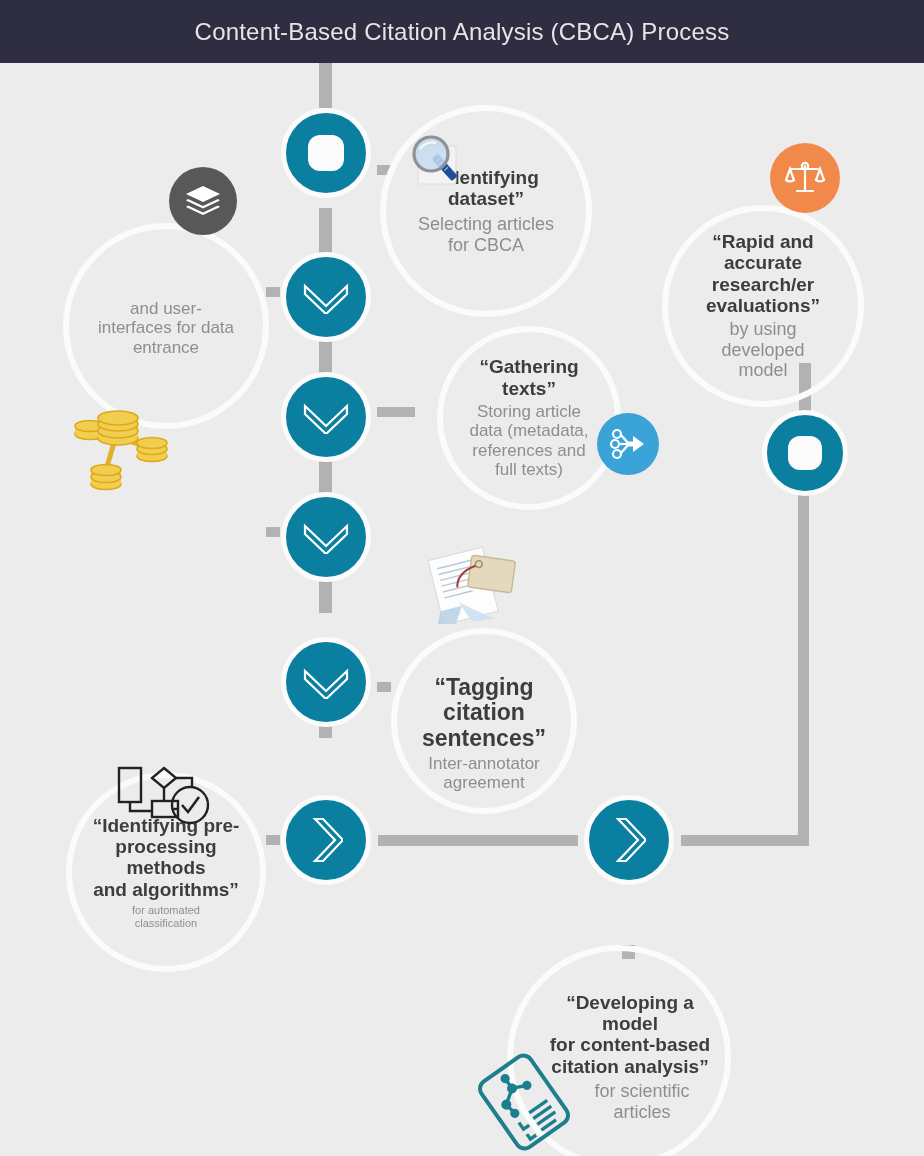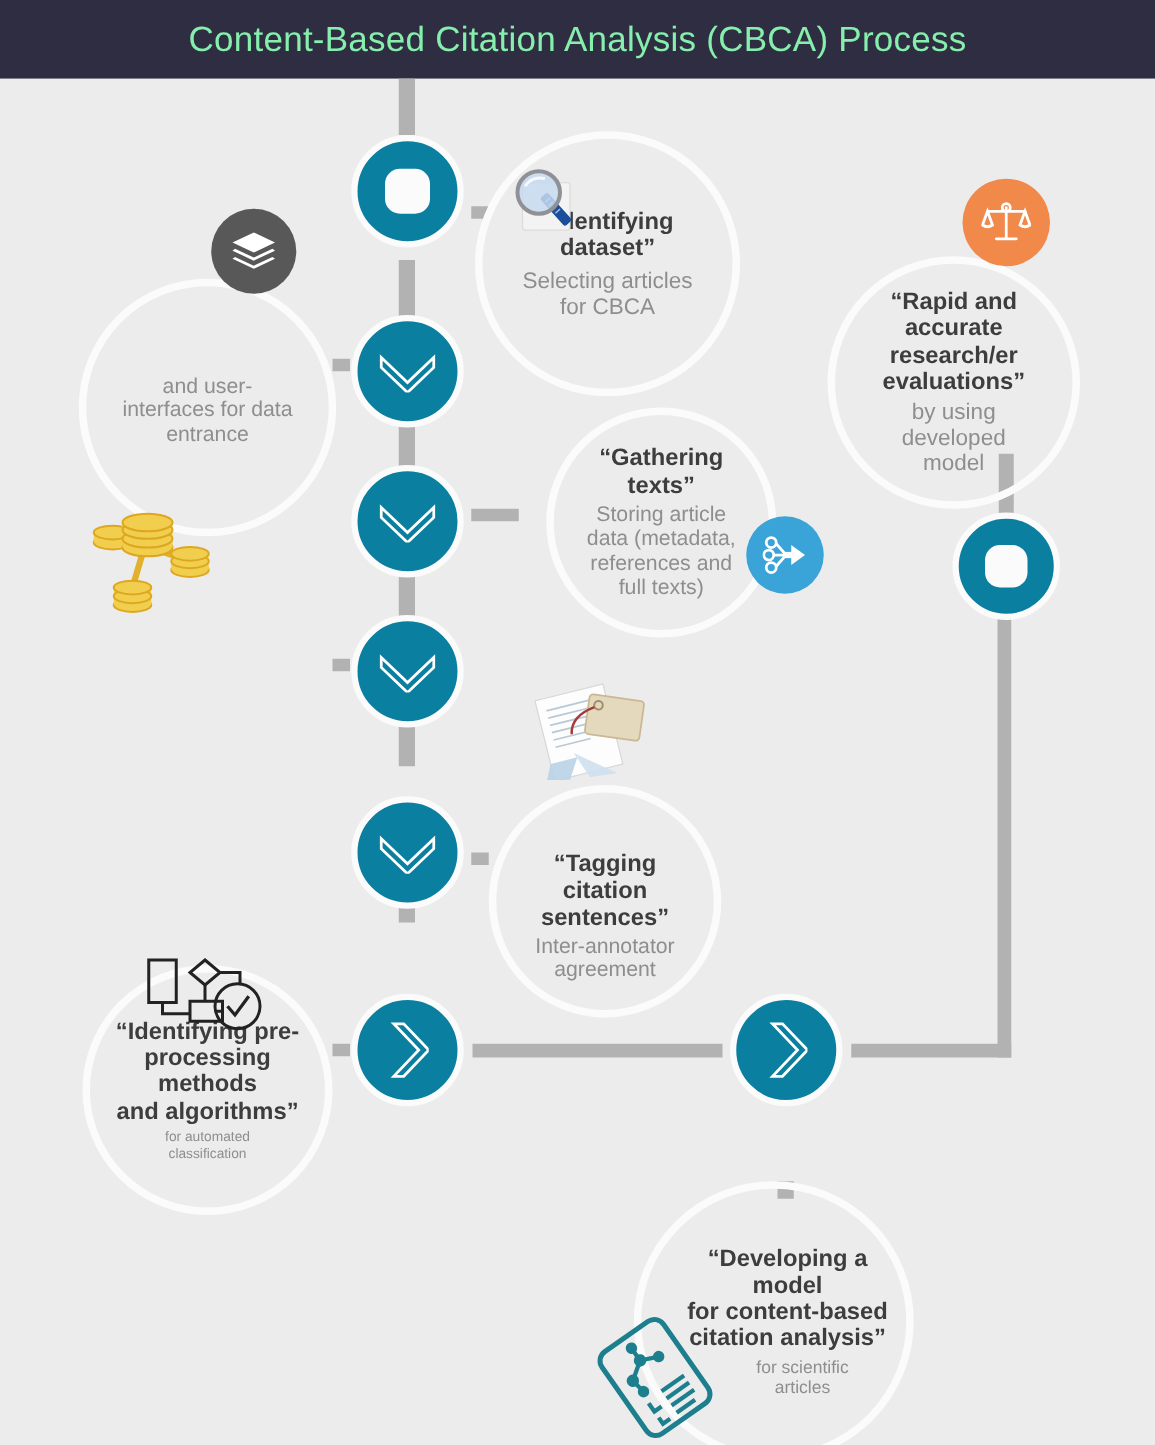--- a/index.html
+++ b/index.html
@@ -10,22 +10,22 @@
     overflow: hidden;
     position: relative;
   }
   #header {
     position: absolute; left: 0; top: 0;
     width: 924px; height: 63px;
     background: #2e2d42;
     display: flex; align-items: center; justify-content: center;
   }
   #header .title {
-    color: #86efac;
-    font-size: 28px;
+    color: #e5e5e5;
+    font-size: 24px;
     font-weight: 400;
     letter-spacing: 0.2px;
     white-space: nowrap;
   }
   #canvas {
     position: absolute; left: 0; top: 63px;
     width: 924px; height: 1093px;
     background: #ececec;
   }
 
@@ -190,21 +190,21 @@
       <g>
           <ellipse cx="36" cy="76" rx="15" ry="5.5"></ellipse>
           <rect x="21" y="64" width="30" height="12" stroke="none"></rect>
           <ellipse cx="36" cy="69" rx="15" ry="5.5"></ellipse>
           <ellipse cx="36" cy="62" rx="15" ry="5.5"></ellipse>
         </g>
     </g>
   </svg>
 
   <div class="bubble" style="left:391px; top:565px; width:186px; height:186px; padding:0 10px;">
-    <div class="b-title" style="font-size:19px; white-space:pre-line; margin-top:25px;">“Tagging citation
+    <div class="b-title" style="font-size:23px; white-space:pre-line; margin-top:25px;">“Tagging citation
 sentences”</div>
     <div class="b-sub" style="font-size:17px; white-space:pre-line; margin-top:2px;">Inter-annotator
 agreement</div>
   </div>
   <svg class="rawicon" style="left:425px; top:481px;" width="100" height="80" viewBox="0 0 100 80">
     <g transform="rotate(-14 50 40)">
       <rect x="10" y="6" width="56" height="66" fill="#fdfdfd" stroke="#d8d8d8" stroke-width="1"></rect>
       <g stroke="#b9c8d6" stroke-width="1.4">
         <line x1="17" y1="16" x2="58" y2="16"></line>
           <line x1="17" y1="22" x2="58" y2="22"></line>
@@ -241,21 +241,21 @@
       <path d="M62 15 L78 15 L78 24"></path>
       <path d="M50 25 L50 38"></path>
       <path d="M64 46 L58 46"></path>
     </g>
   </svg>
 
   <div class="bubble" style="left:507px; top:882px; width:224px; height:224px; padding:0 8px;">
     <div class="b-title" style="font-size:19px; white-space:pre-line; margin-left:22px;">“Developing a model
 for content-based
 citation analysis”</div>
-    <div class="b-sub" style="font-size:14px; white-space:pre-line; margin-top:4px; margin-left:46px;">for scientific
+    <div class="b-sub" style="font-size:18px; white-space:pre-line; margin-top:4px; margin-left:46px;">for scientific
 articles</div>
   </div>
   <svg class="rawicon" style="left:470px; top:985px;" width="108" height="108" viewBox="0 0 108 108">
     <g transform="rotate(-35 54 54)">
       <rect x="24" y="14" width="60" height="80" rx="9" fill="none" stroke="#1d7f8e" stroke-width="4"></rect>
       <g stroke="#1d7f8e" stroke-width="3.4" fill="none">
         <path d="M38 46 L52 36 L66 42"></path>
         <path d="M52 36 L52 24"></path>
         <path d="M38 46 L40 58"></path>
       </g>

